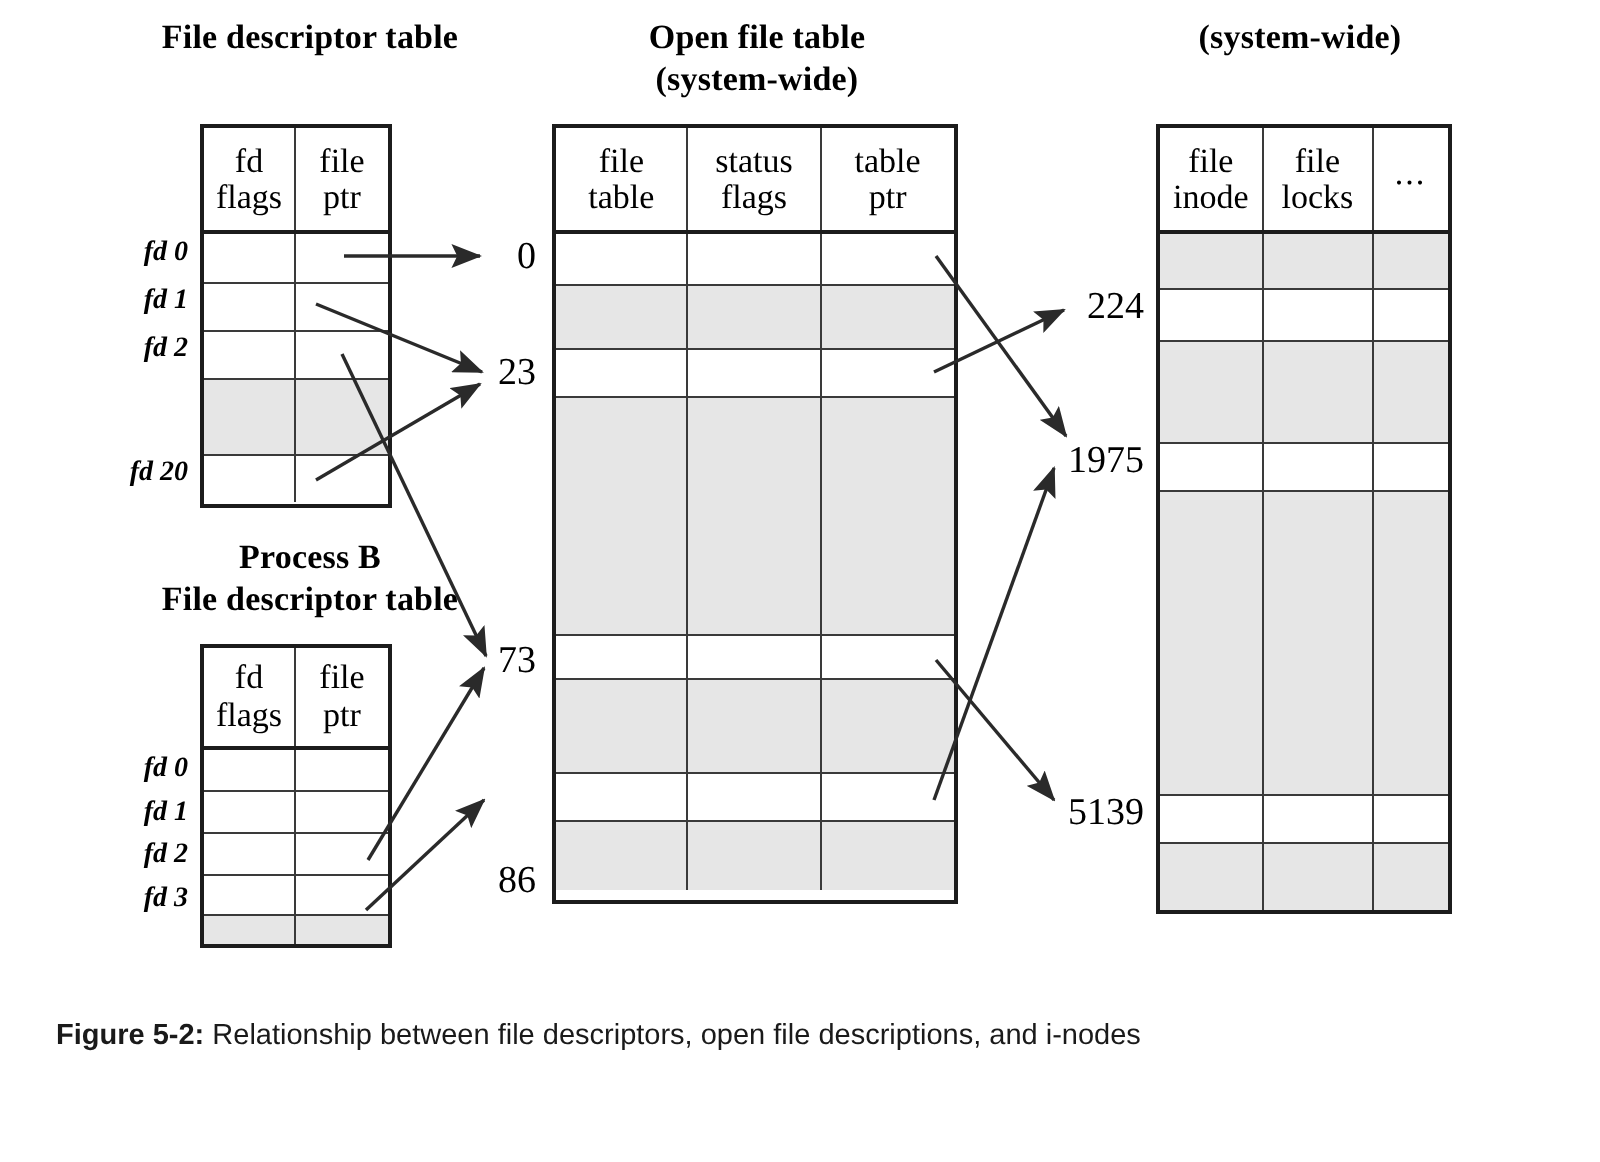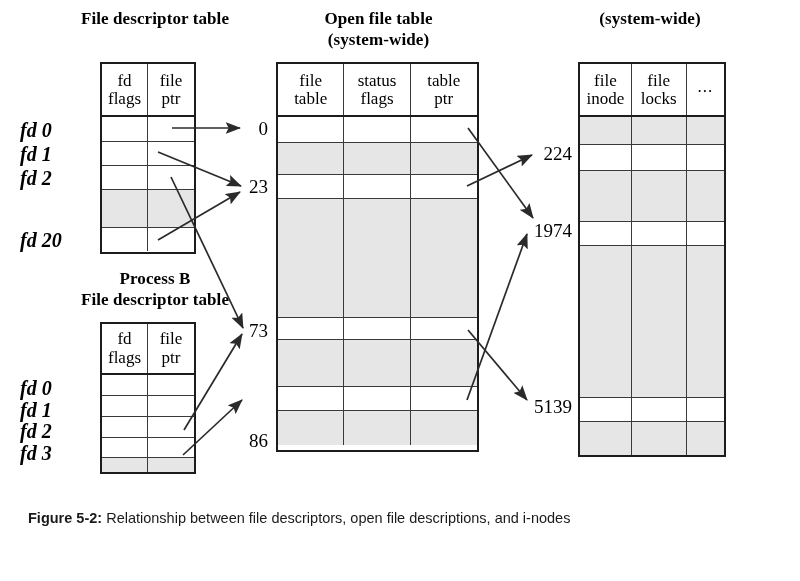--- a/index.html
+++ b/index.html
@@ -80,23 +80,23 @@
     letter-spacing: 1px;
     padding-bottom: 6px;
   }
 
   
   .rowlabel {
     position: absolute;
     font-family: "Liberation Serif", serif;
     font-style: italic;
     font-weight: bold;
-    font-size: 20px;
+    font-size: 14px;
     white-space: nowrap;
-    text-align: left;
+    text-align: right;
   }
   .numlabel {
     position: absolute;
     font-family: "Liberation Serif", serif;
     font-size: 19px;
     white-space: nowrap;
     text-align: right;
   }
 
   
@@ -330,21 +330,21 @@
       <div class="tcell" style="width:26%;"></div>
     </div>
     <div class="trow gray" style="height:33px;">
       <div class="tcell" style="width:36%;"></div>
       <div class="tcell" style="width:38%;"></div>
       <div class="tcell" style="width:26%;"></div>
     </div>
   </div>
 
   <div class="numlabel" style="left:512px; top:143px; width:60px;">224</div>
-  <div class="numlabel" style="left:502px; top:220px; width:70px;">1974</div>
+  <div class="numlabel" style="left:502px; top:220px; width:70px;">1975</div>
   <div class="numlabel" style="left:502px; top:396px; width:70px;">5139</div>
 
   <svg id="arrows" viewBox="0 0 800 581">
     <defs>
       <marker id="ah" markerWidth="9" markerHeight="7" refX="8.4" refY="3.5" orient="auto" markerUnits="strokeWidth">
         <path d="M0,0 L9,3.5 L0,7 L1.7,3.5 z" fill="#2a2a2a"></path>
       </marker>
     </defs>
 
     <g>

